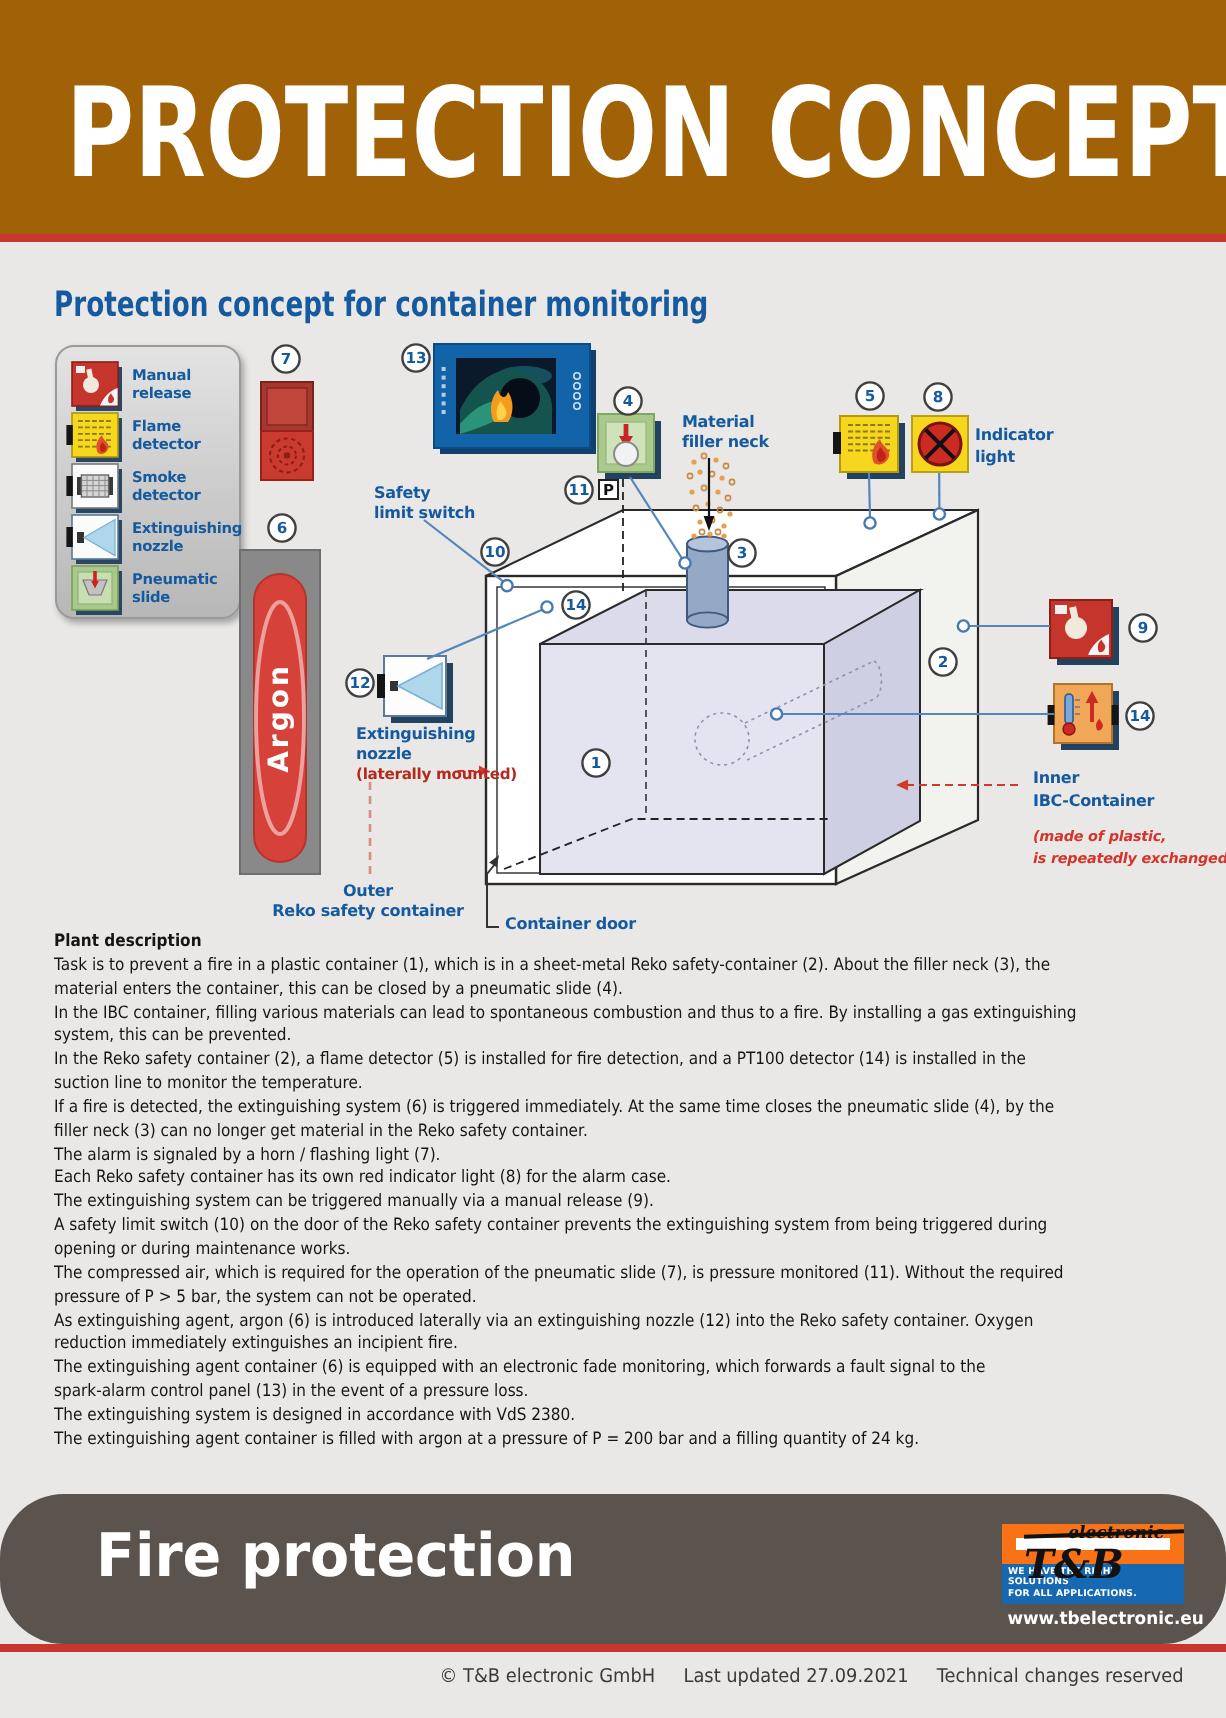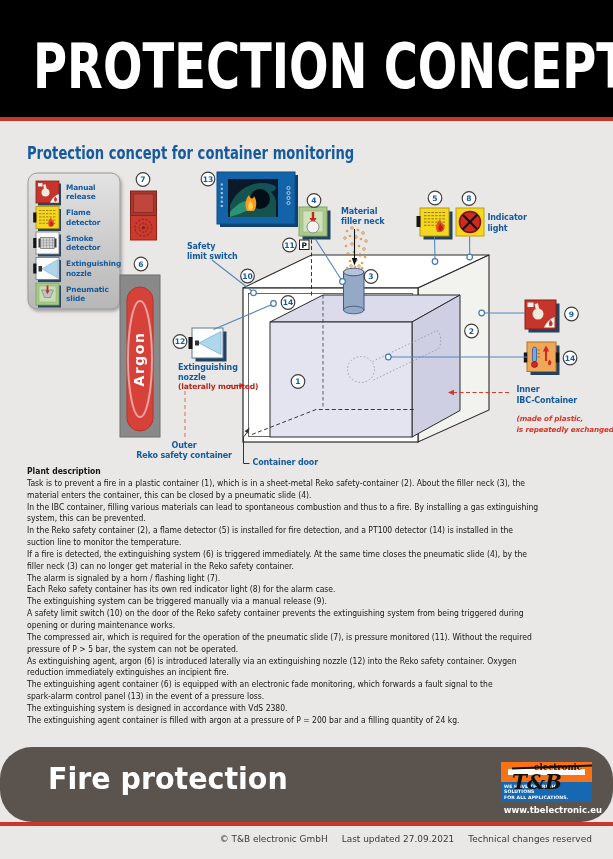--- a/index.html
+++ b/index.html
@@ -1,19 +1,19 @@
 <!DOCTYPE html>
 <html><head>
 <meta charset="utf-8">
 <style>
   html,body{margin:0;padding:0;background:#d0d0d0;}
   .page{position:relative;width:613px;height:859px;background:#e9e8e6;overflow:hidden;
         font-family:"DejaVu Sans",sans-serif;}
   
-  .header{position:absolute;top:0;left:0;width:613px;height:117px;background:#000000;}
+  .header{position:absolute;top:0;left:0;width:613px;height:117px;background:#a16207;}
   .header-title{position:absolute;left:33px;top:34px;color:#ffffff;font-weight:bold;font-size:62px;
         line-height:66px;white-space:nowrap;transform:scaleX(.75);transform-origin:0 0;}
   .header-rule{position:absolute;top:117px;left:0;width:613px;height:4px;background:#c9362b;}
   
   .section-heading{position:absolute;top:143px;left:27px;color:#155a9e;font-weight:bold;
         font-size:17.5px;white-space:nowrap;transform:scaleX(.75);transform-origin:0 0;}
   
   svg.diagram{position:absolute;top:140px;left:0;}
   .dlabel{font:bold 8px "DejaVu Sans",sans-serif;fill:#155a9e;letter-spacing:-.15px;}
   .dlabel-red{font:bold 7.6px "DejaVu Sans",sans-serif;fill:#b5281c;letter-spacing:-.15px;}
@@ -30,21 +30,21 @@
   
   .footer-band{position:absolute;top:747px;left:0;width:613px;height:75px;background:#5b534e;border-radius:32px;}
   .fp-title{position:absolute;left:48px;top:14px;color:#fff;font-weight:bold;font-size:30px;
         white-space:nowrap;transform:scaleX(.95);transform-origin:0 0;}
   .logo{position:absolute;right:21px;top:15px;width:91px;}
   .logo-white{position:relative;background:#ffffff;height:20px;border:7px solid #f97316;box-sizing:border-box;}
   .logo-brand{position:absolute;left:4px;top:1px;font-family:"DejaVu Serif",serif;font-style:italic;
         font-weight:bold;font-size:20px;color:#111;}
   .logo-underline{position:absolute;left:4px;bottom:7px;width:80px;height:2px;background:#111;
         transform:rotate(-2deg);}
-  .logo-suffix{position:absolute;right:3px;bottom:3px;font-family:"DejaVu Serif",serif;
+  .logo-suffix{position:absolute;right:3px;bottom:3px;font-family:"DejaVu Serif",serif;font-style:italic;
         font-weight:bold;font-size:8.5px;color:#111;}
   .logo-blue{background:#1668b3;color:#fff;font-size:4.6px;font-weight:bold;line-height:5.4px;
         padding:2px 3px;white-space:pre-line;letter-spacing:.1px;}
   .logo-web{color:#fff;font-weight:bold;font-size:8.7px;text-align:right;margin-top:3px;
         transform:scaleX(.97);transform-origin:100% 0;white-space:nowrap;}
   .footer-rule{position:absolute;top:822px;left:0;width:613px;height:4px;background:#c9362b;}
   .footer-bar{position:absolute;top:833px;right:21px;display:flex;gap:15px;color:#3a3a3a;
         font-size:9.5px;white-space:nowrap;transform:scaleX(.94);transform-origin:100% 0;}
 </style>
 </head>

